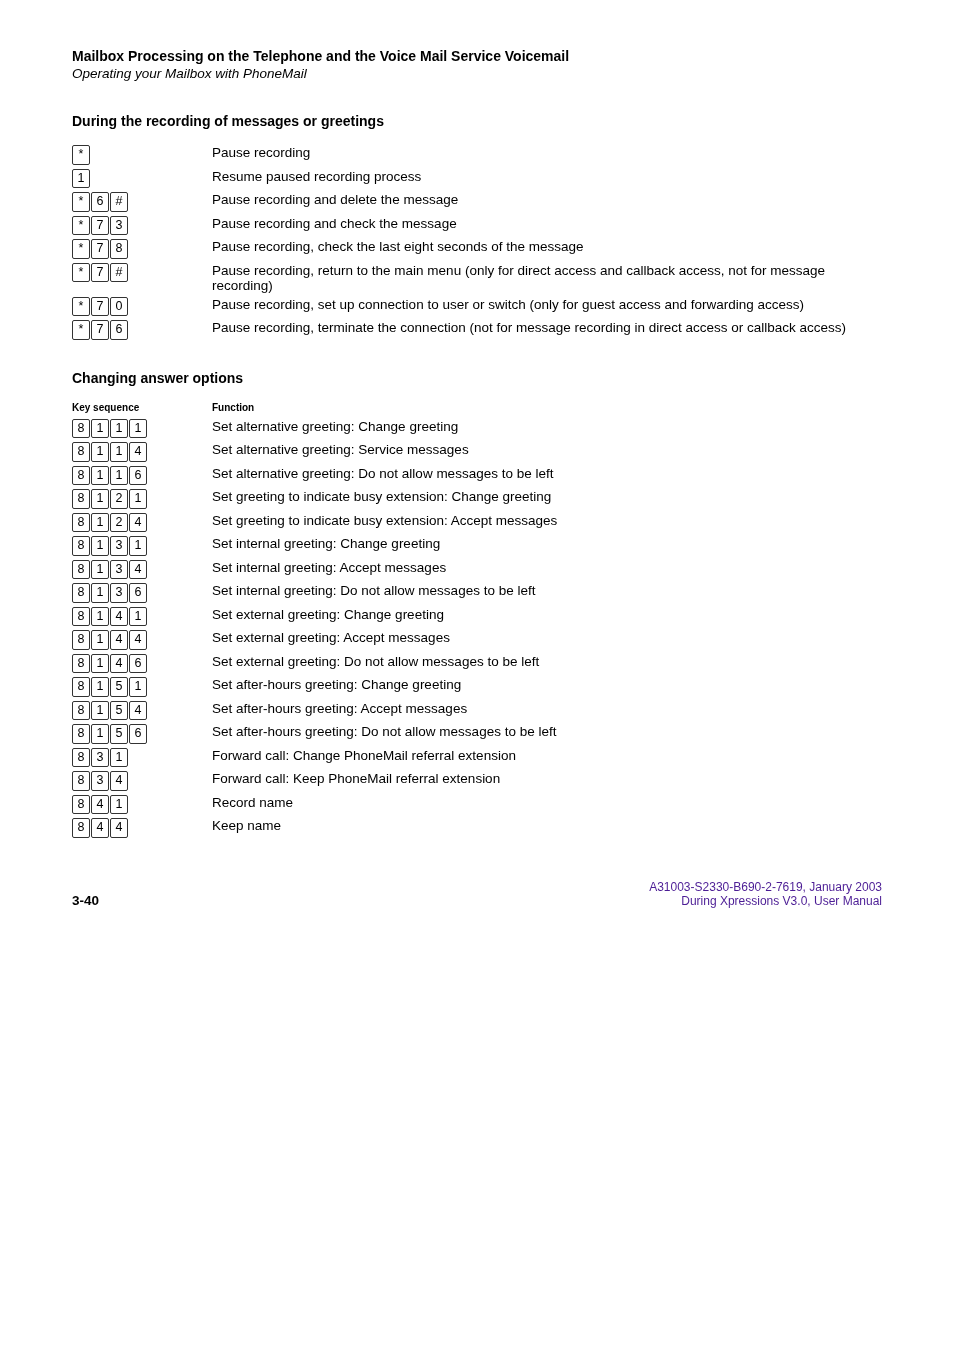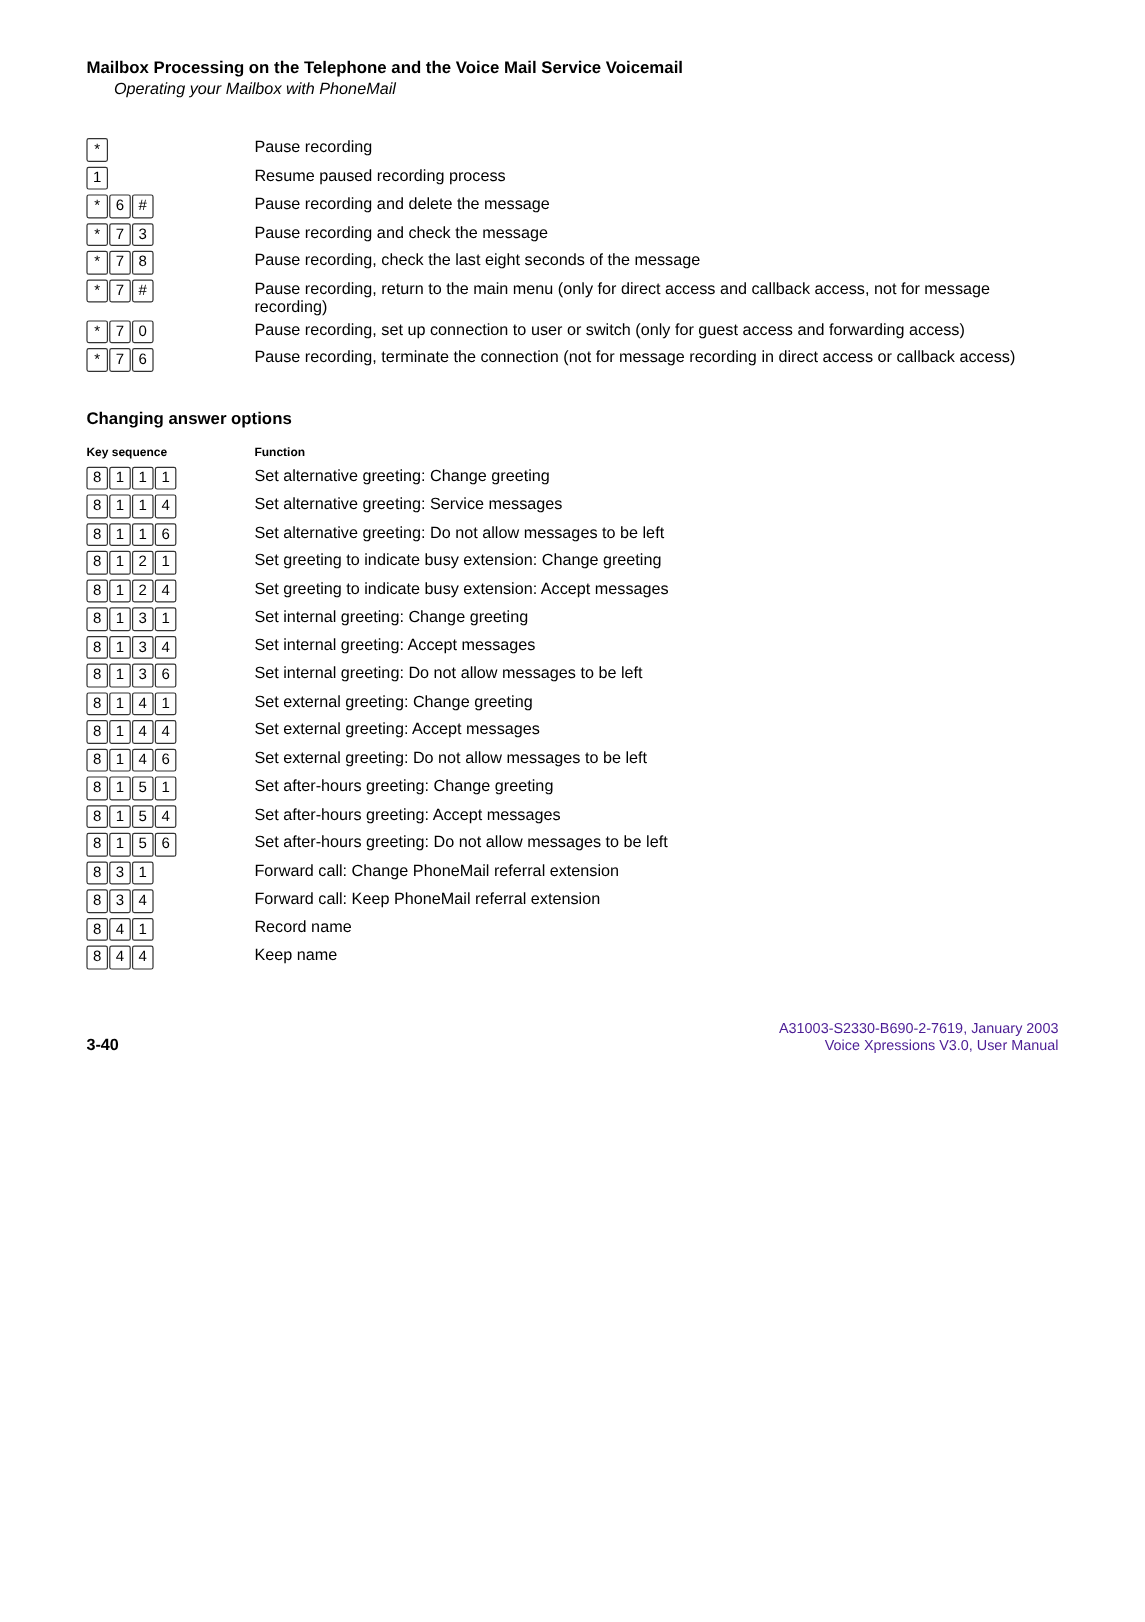--- a/index.html
+++ b/index.html
@@ -14,21 +14,20 @@
     }
     .page-header-title {
       font-weight: bold;
       font-size: 14px;
       margin-bottom: 2px;
     }
     .page-header-subtitle {
       font-style: italic;
       font-size: 13.5px;
       margin-bottom: 32px;
-      margin-left: 23px;
     }
     .section-title {
       font-weight: bold;
       font-size: 14px;
       margin-bottom: 14px;
       margin-top: 10px;
     }
     .key-table {
       width: 100%;
       border-collapse: collapse;
@@ -87,20 +86,21 @@
   </style>
 </head>
 <body>
 
 <div>
   <div class="page-header-title">Mailbox Processing on the Telephone and the Voice Mail Service Voicemail</div>
   <div class="page-header-subtitle">Operating your Mailbox with PhoneMail</div>
 </div>
 
 <div>
+  <div class="section-title">During the recording of messages or greetings</div>
   <table class="key-table">
     <tbody id="recording-tbody">
         <tr>
     <td class="key-cell"><kbd>*</kbd></td>
     <td class="func-cell">Pause recording</td>
   </tr>
         <tr>
     <td class="key-cell"><kbd>1</kbd></td>
     <td class="func-cell">Resume paused recording process</td>
   </tr>
@@ -213,15 +213,15 @@
     <td class="func-cell">Keep name</td>
   </tr>
       </tbody>
   </table>
 </div>
 
 <div class="footer">
   <div class="footer-left">3-40</div>
   <div class="footer-right">
     <div>A31003-S2330-B690-2-7619, January 2003</div>
-    <div>Voice Xpressions V3.0, User Manual</div>
+    <div>During Xpressions V3.0, User Manual</div>
   </div>
 </div>
 
 </body></html>

